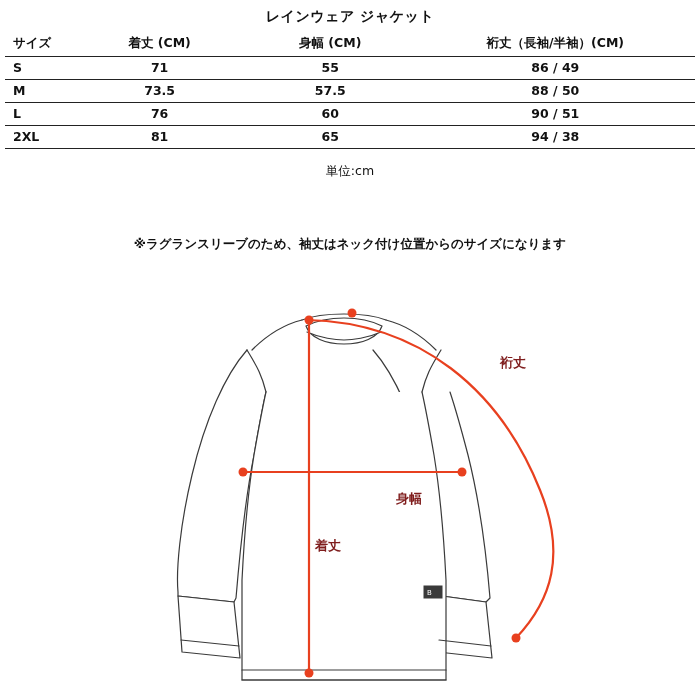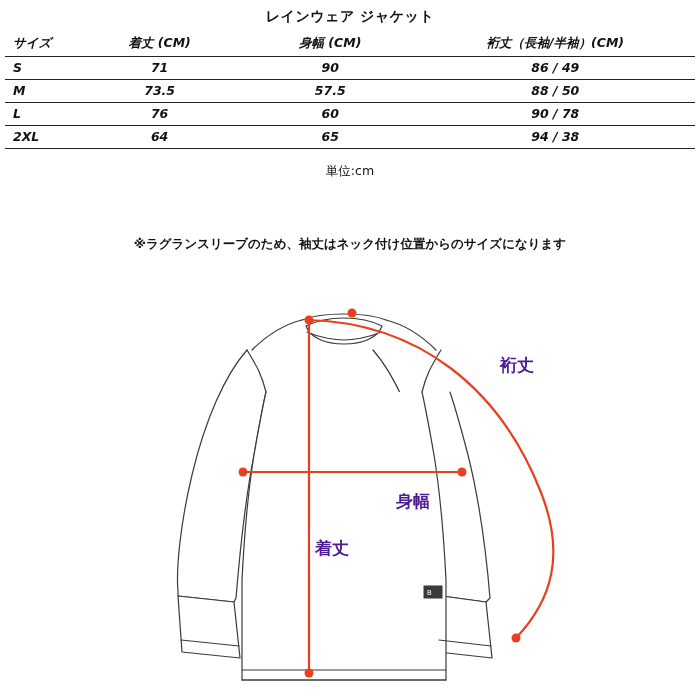--- a/index.html
+++ b/index.html
@@ -26,21 +26,20 @@
     font-size: 14px;
     font-weight: bold;
     padding-top: 8px;
     letter-spacing: 0.5px;
   }
   table.size-table {
     width: 690px;
     margin: 6px auto 0 auto;
     border-collapse: collapse;
     font-size: 12.5px;
-    font-style: italic;
   }
   table.size-table th,
   table.size-table td {
     border-bottom: 1px solid #222222;
     padding: 3px 2px 4px 2px;
     text-align: center;
     font-weight: bold;
     white-space: nowrap;
   }
   table.size-table thead th {
@@ -77,22 +76,22 @@
   }
   .figure-wrap {
     position: absolute;
     left: 0;
     top: 280px;
     width: 700px;
     height: 420px;
   }
   .fig-label {
     position: absolute;
-    color: #4c1d95;
-    font-size: 17px;
+    color: #7f1d1d;
+    font-size: 13px;
     font-weight: bold;
   }
   .label-yuki { left: 500px; top: 74px; }
   .label-mihaba { left: 396px; top: 210px; }
   .label-kitake { left: 315px; top: 257px; }
 </style>
 </head>
 <body>
 
 <div class="page">
@@ -105,38 +104,38 @@
         <th class="col-size">サイズ</th>
         <th class="col-a">着丈 (CM)</th>
         <th class="col-b">身幅 (CM)</th>
         <th class="col-c">裄丈（長袖/半袖）(CM)</th>
       </tr>
     </thead>
     <tbody>
       <tr>
         <td class="col-size">S</td>
         <td class="col-a">71</td>
-        <td class="col-b">90</td>
+        <td class="col-b">55</td>
         <td class="col-c">86 / 49</td>
       </tr>
       <tr>
         <td class="col-size">M</td>
         <td class="col-a">73.5</td>
         <td class="col-b">57.5</td>
         <td class="col-c">88 / 50</td>
       </tr>
       <tr>
         <td class="col-size">L</td>
         <td class="col-a">76</td>
         <td class="col-b">60</td>
-        <td class="col-c">90 / 78</td>
+        <td class="col-c">90 / 51</td>
       </tr>
       <tr>
         <td class="col-size">2XL</td>
-        <td class="col-a">64</td>
+        <td class="col-a">81</td>
         <td class="col-b">65</td>
         <td class="col-c">94 / 38</td>
       </tr>
     </tbody>
   </table>
 
   <div class="unit">単位:cm</div>
 
   <div class="note">※ラグランスリーブのため、袖丈はネック付け位置からのサイズになります</div>
 

